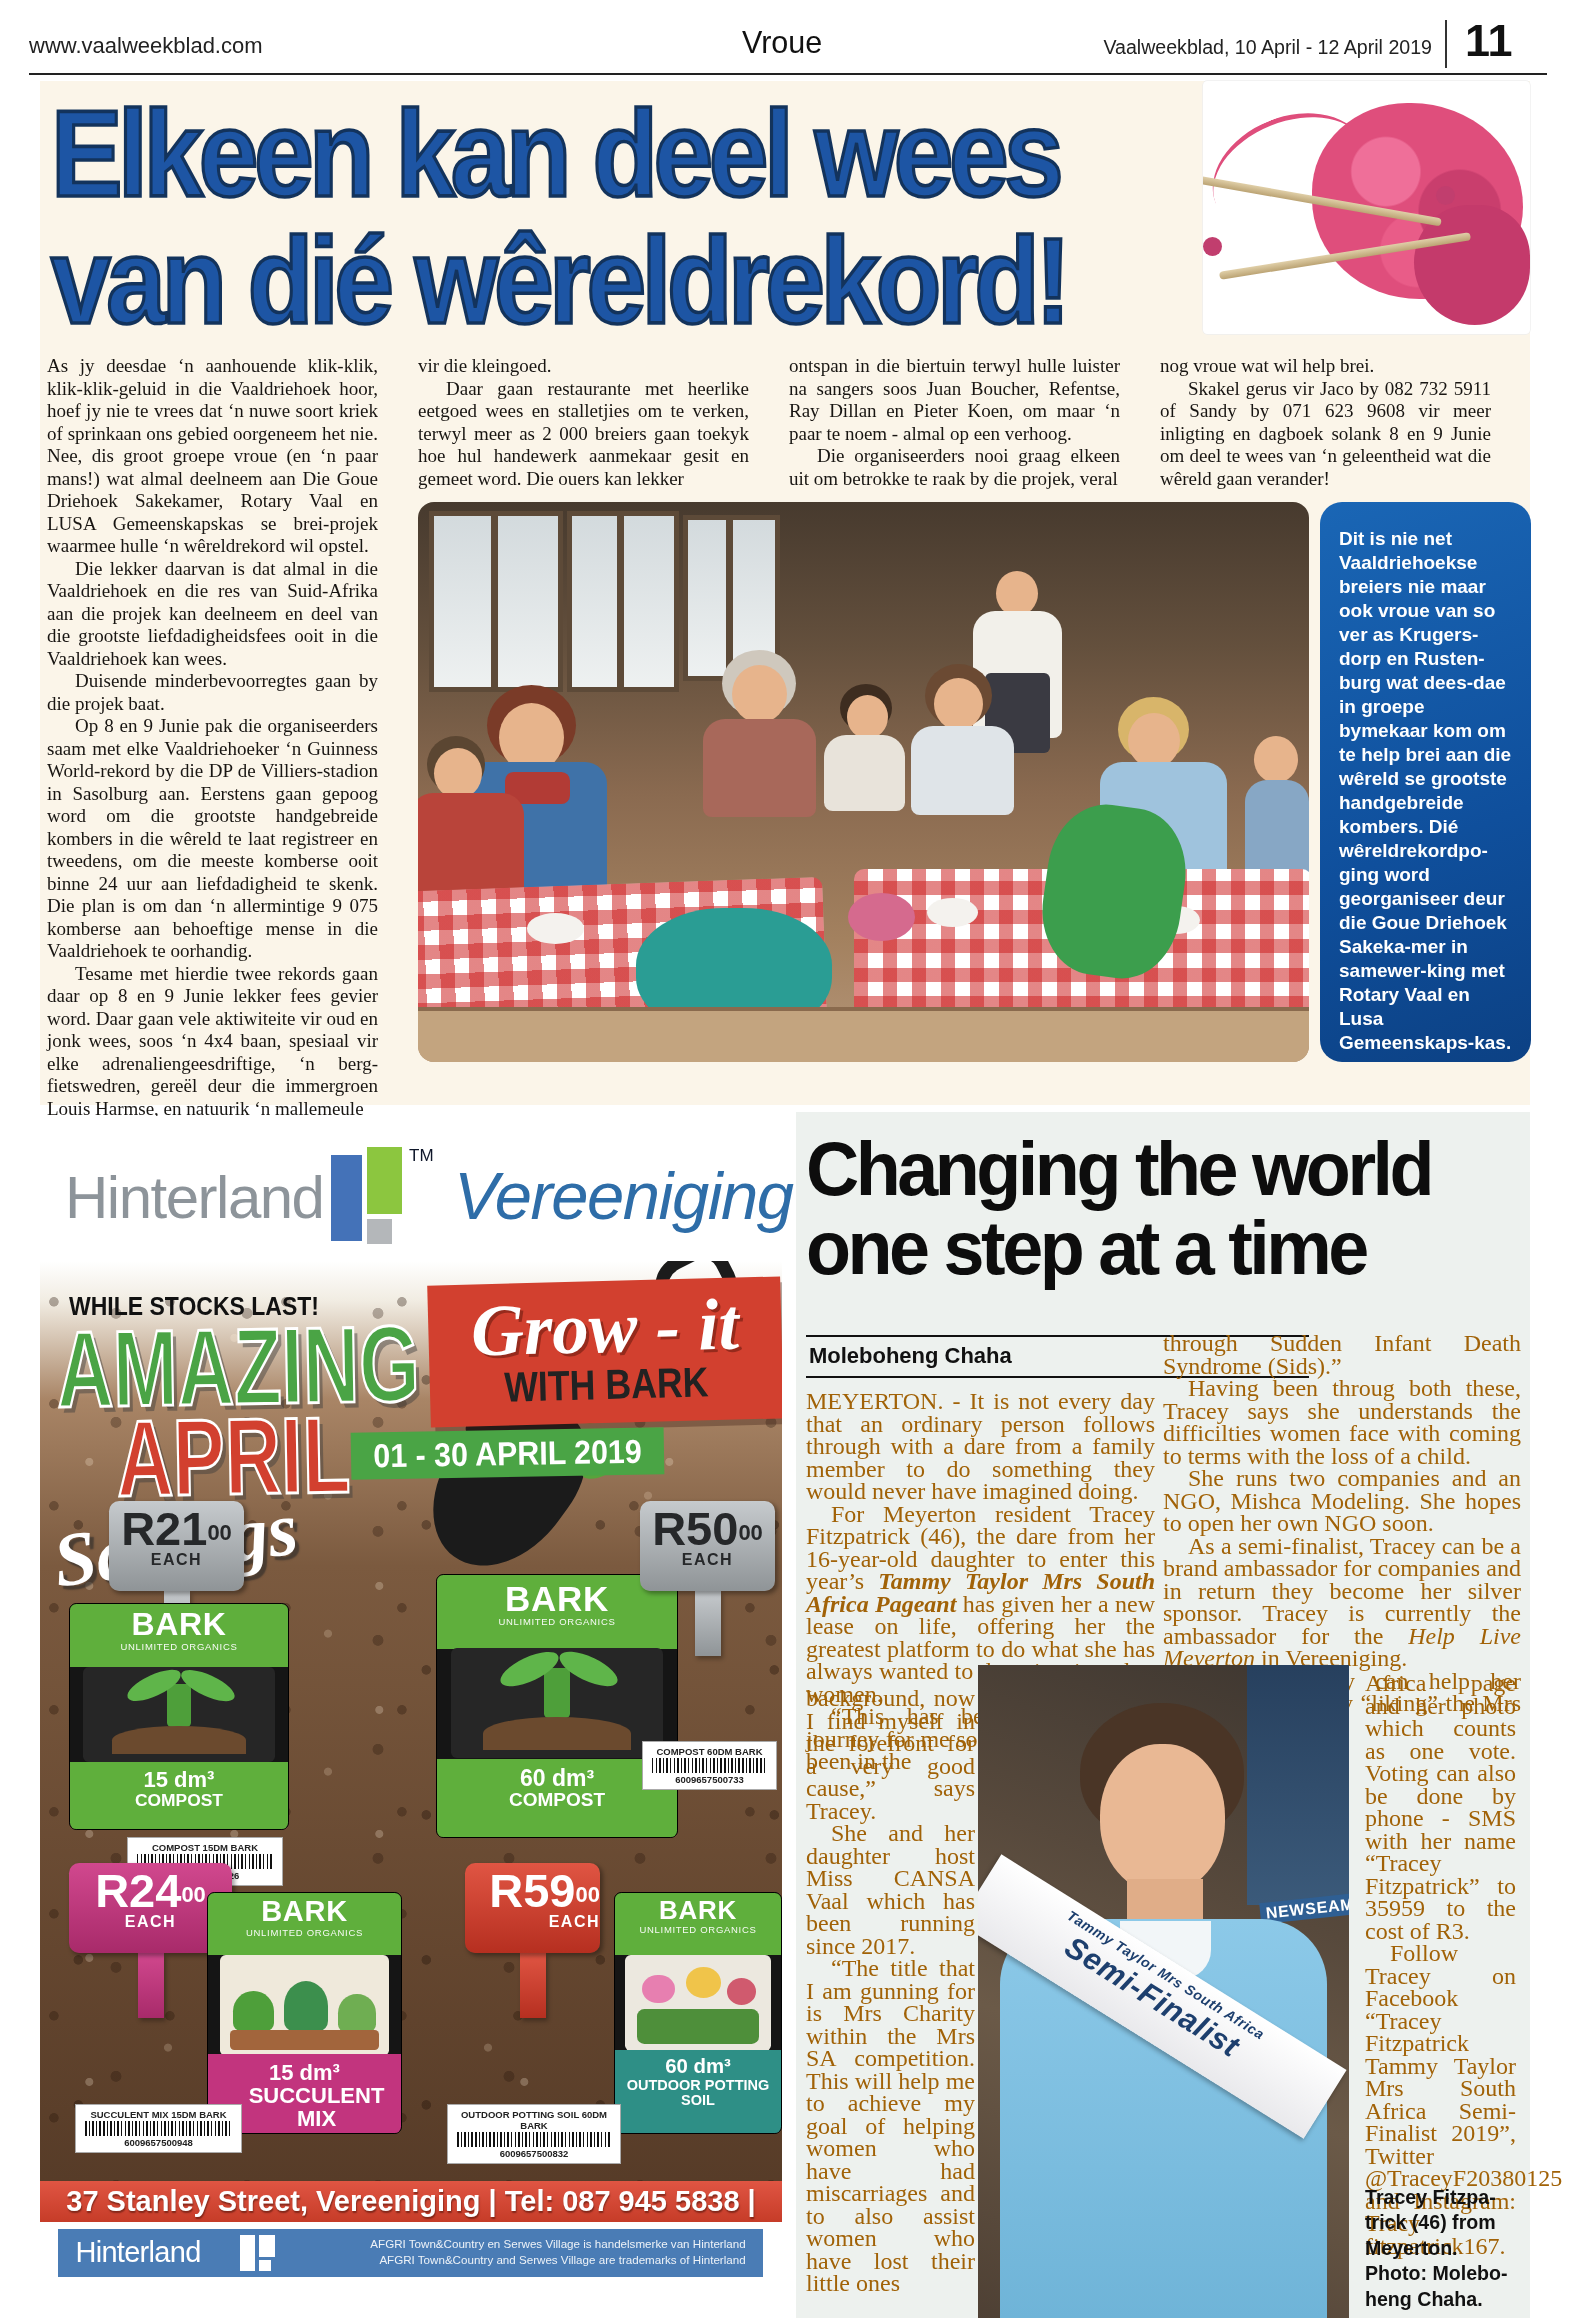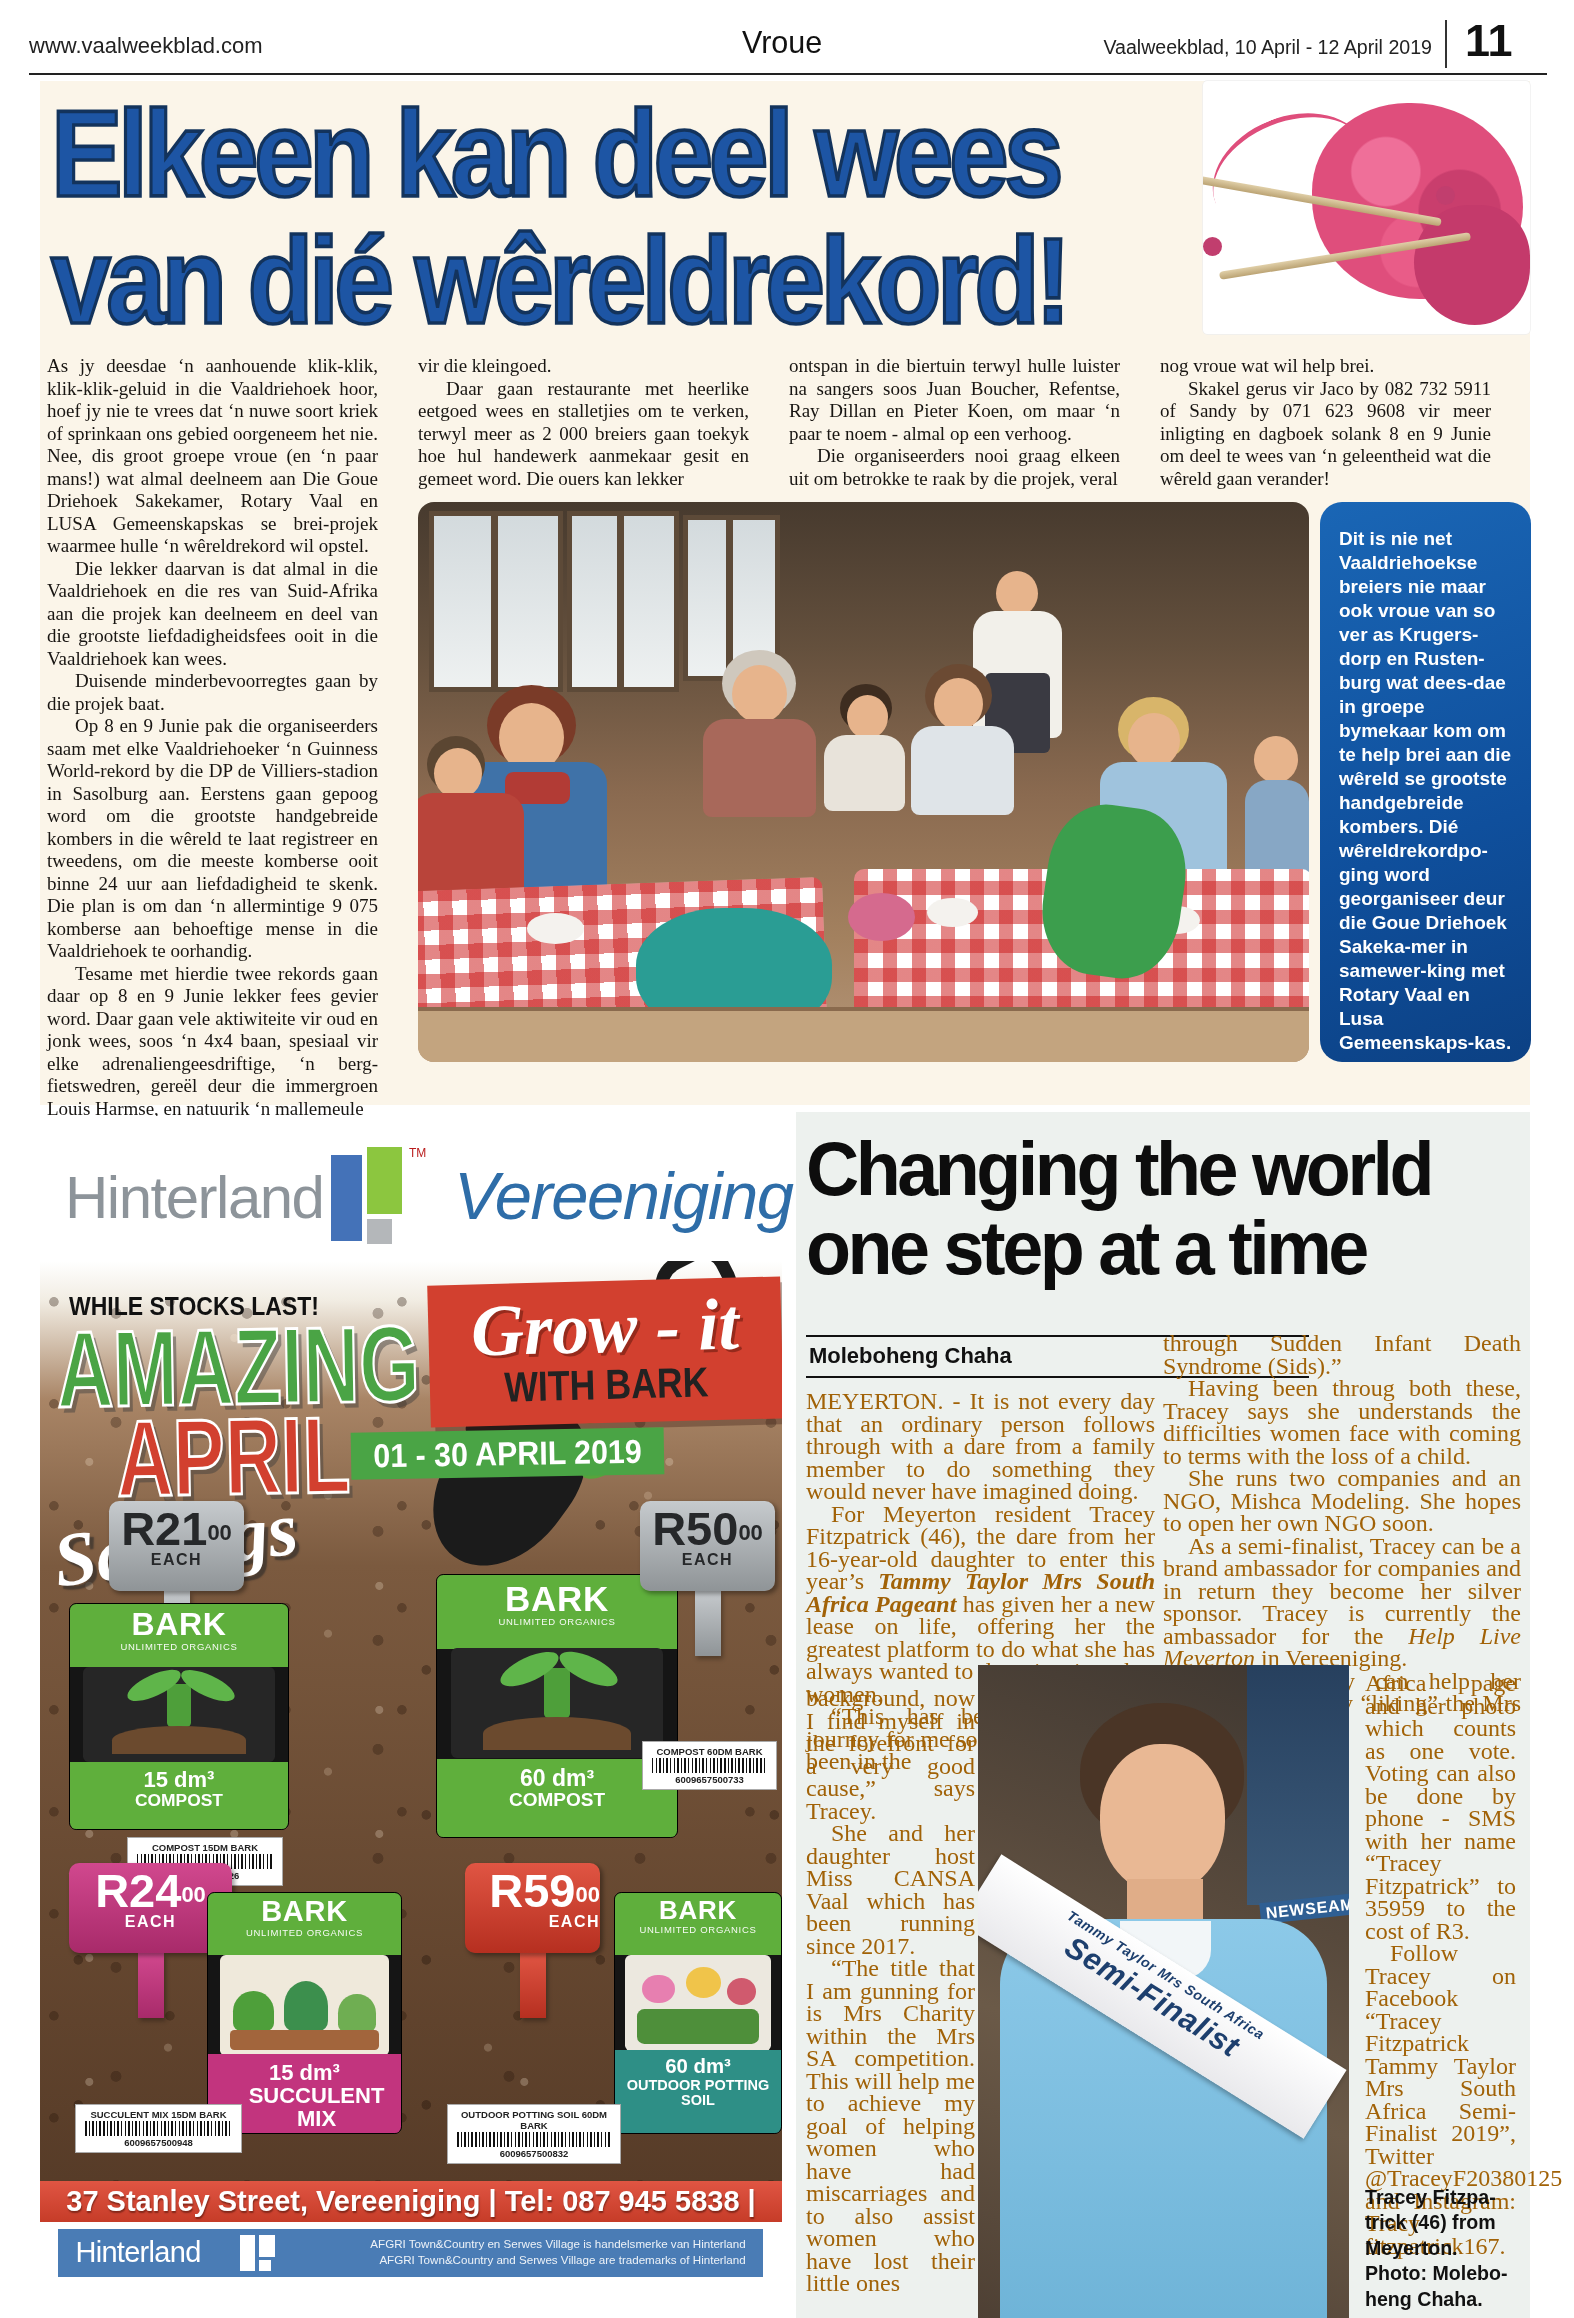--- a/index.html
+++ b/index.html
@@ -60,21 +60,21 @@
   
   .bluebox{left:1320px;top:502px;width:211px;height:560px;border-radius:22px;
            background:linear-gradient(160deg,#1a66b5 0%,#0f4f9c 60%,#0c4184 100%);
            padding:25px 19px;box-sizing:border-box;color:#fff;font-weight:bold;
            font-size:19px;line-height:24px;}
 
   
   .ad-bg{left:40px;top:1116px;width:742px;height:1192px;background:#fff;}
   .hl-word{font-size:60px;color:#8d949a;letter-spacing:-1.5px;}
   .hl-sq-b{background:#4472b8;} .hl-sq-g{background:#8cc63f;} .hl-sq-s{background:#b4b7ba;}
-  .hl-tm{font-size:12px;color:#b91c1c;}
+  .hl-tm{font-size:17px;color:#0f172a;}
   .hl-branch{font-size:67px;font-style:italic;color:#2e6da8;letter-spacing:-1.5px;}
   .soil{left:40px;top:1261px;width:742px;height:920px;overflow:hidden;background:
         radial-gradient(circle at 12% 40%,rgba(40,22,10,.35) 0 4.4px,transparent 5.1px),
         radial-gradient(circle at 34% 62%,rgba(255,240,220,.25) 0 3.6px,transparent 4.4px),
         radial-gradient(circle at 58% 48%,rgba(35,18,8,.3) 0 5.1px,transparent 5.8px),
         radial-gradient(circle at 80% 70%,rgba(255,235,210,.2) 0 3.6px,transparent 4.4px),
         radial-gradient(circle at 22% 82%,rgba(30,15,6,.35) 0 4.4px,transparent 5.1px),
         linear-gradient(180deg,#ffffff 0,#f1ece2 40px,#a98566 138px,#7b5a3f 305px,#64462f 75%,#573c28 100%);
         background-size:116px 102px,145px 124px,131px 109px,160px 138px,174px 145px,100% 100%;}
   .stocks{font-size:25px;font-weight:900;color:#111;transform:scaleX(.92);transform-origin:left;}

